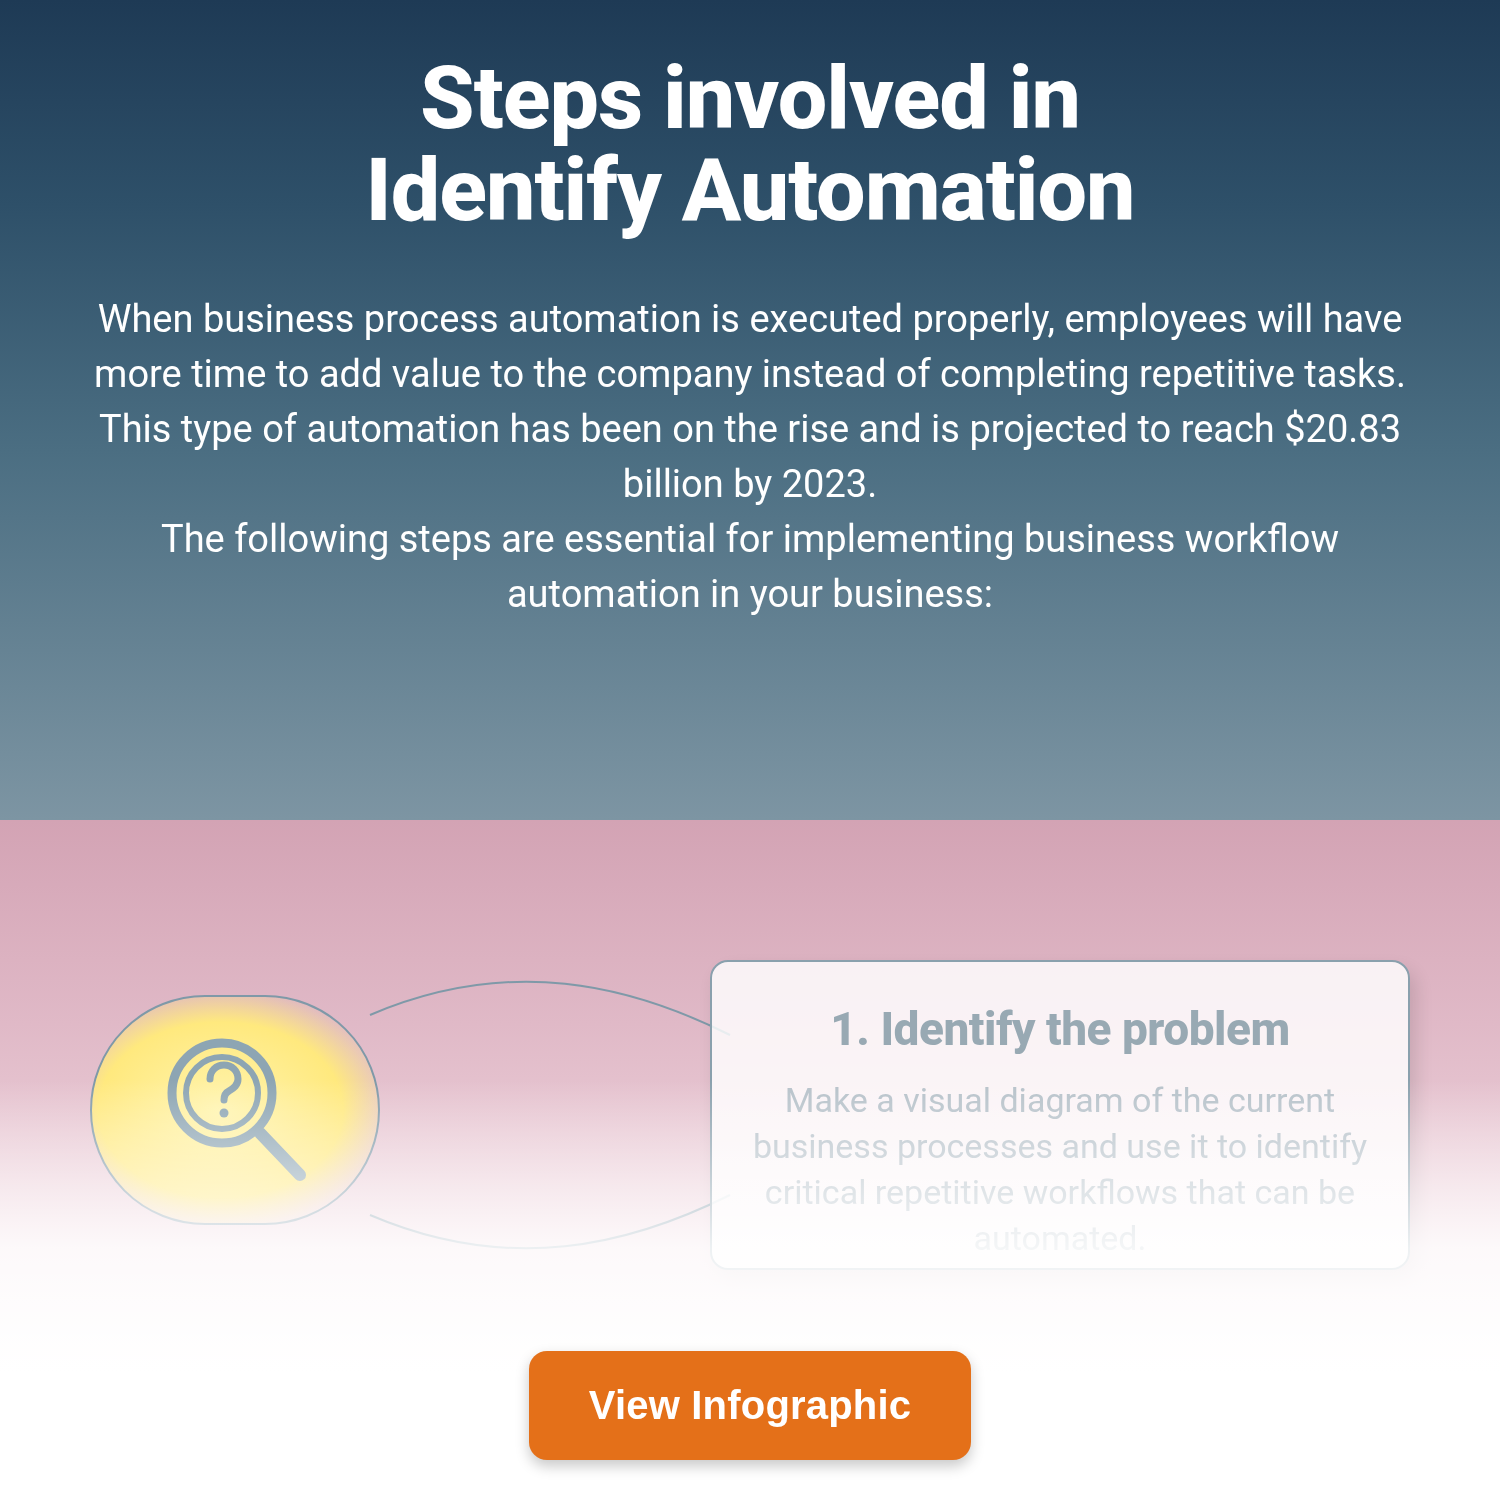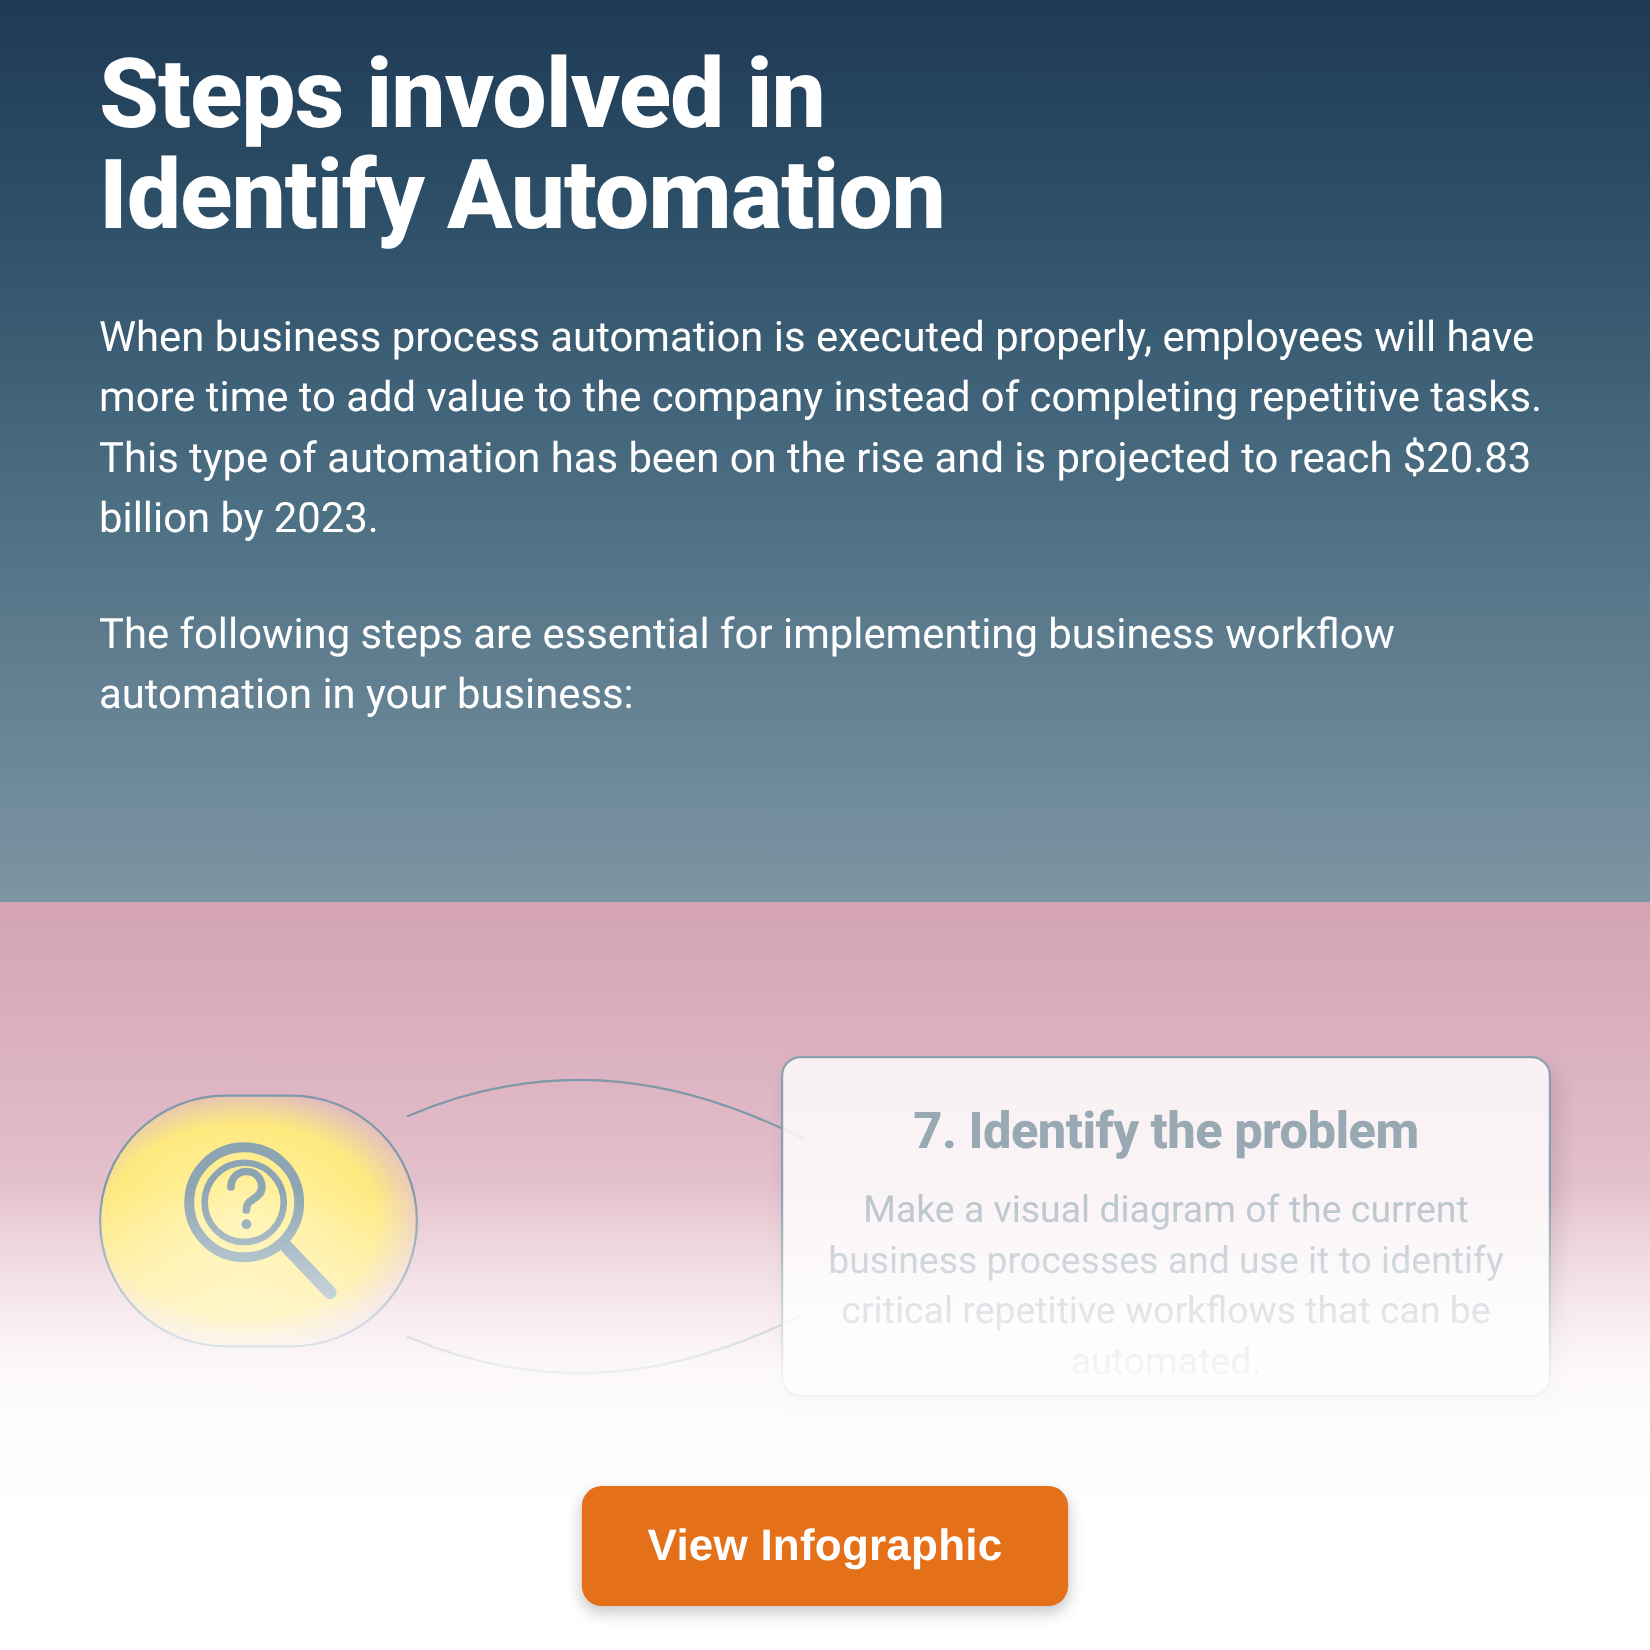--- a/index.html
+++ b/index.html
@@ -10,37 +10,36 @@
       background: #ffffff;
       position: relative;
       overflow: hidden;
     }
     
     .hero {
       position: absolute;
       left: 0; top: 0; width: 1500px; height: 820px;
       background: linear-gradient(180deg, #1e3a55 0%, #2e5069 25%, #4b6e82 55%, #7d95a3 100%);
       color: #ffffff;
-      text-align: left;
-      padding: 40px 90px 0 90px;
+      text-align: center;
+      padding: 52px 90px 0 90px;
     }
     .title {
       font-size: 88px;
       line-height: 1.05;
       font-weight: 800;
       letter-spacing: -1px;
     }
     .lead {
       margin-top: 55px;
       font-size: 38px;
       line-height: 1.45;
       font-weight: 400;
     }
     .lead2 {
-      margin-top: 50px;
       font-size: 38px;
       line-height: 1.45;
       font-weight: 400;
     }
 
     
     .body {
       position: absolute;
       left: 0; top: 820px; width: 1500px; height: 680px;
       background: linear-gradient(180deg, #d3a3b4 0%, #e0b9c7 30%, #efd4dd 60%, #faf0f4 100%);
@@ -145,21 +144,21 @@
         </svg>
       </span>
     </div>
 
     <svg class="connector" viewBox="0 0 430 280">
       <path d="M40 40 C 180 -20, 300 10, 400 60" stroke="#7f99a8" stroke-width="2" fill="none"></path>
       <path d="M40 240 C 180 300, 300 270, 400 220" stroke="#7f99a8" stroke-width="2" fill="none"></path>
     </svg>
 
     <div class="card">
-      <h3>7. Identify the problem</h3>
+      <h3>1. Identify the problem</h3>
       <p>Make a visual diagram of the current business processes and use it to identify critical repetitive workflows that can be automated.</p>
     </div>
   </div>
 
   <div class="fade"></div>
 
   <div class="cta-wrap">
     <button class="cta">View Infographic</button>
   </div>
 

